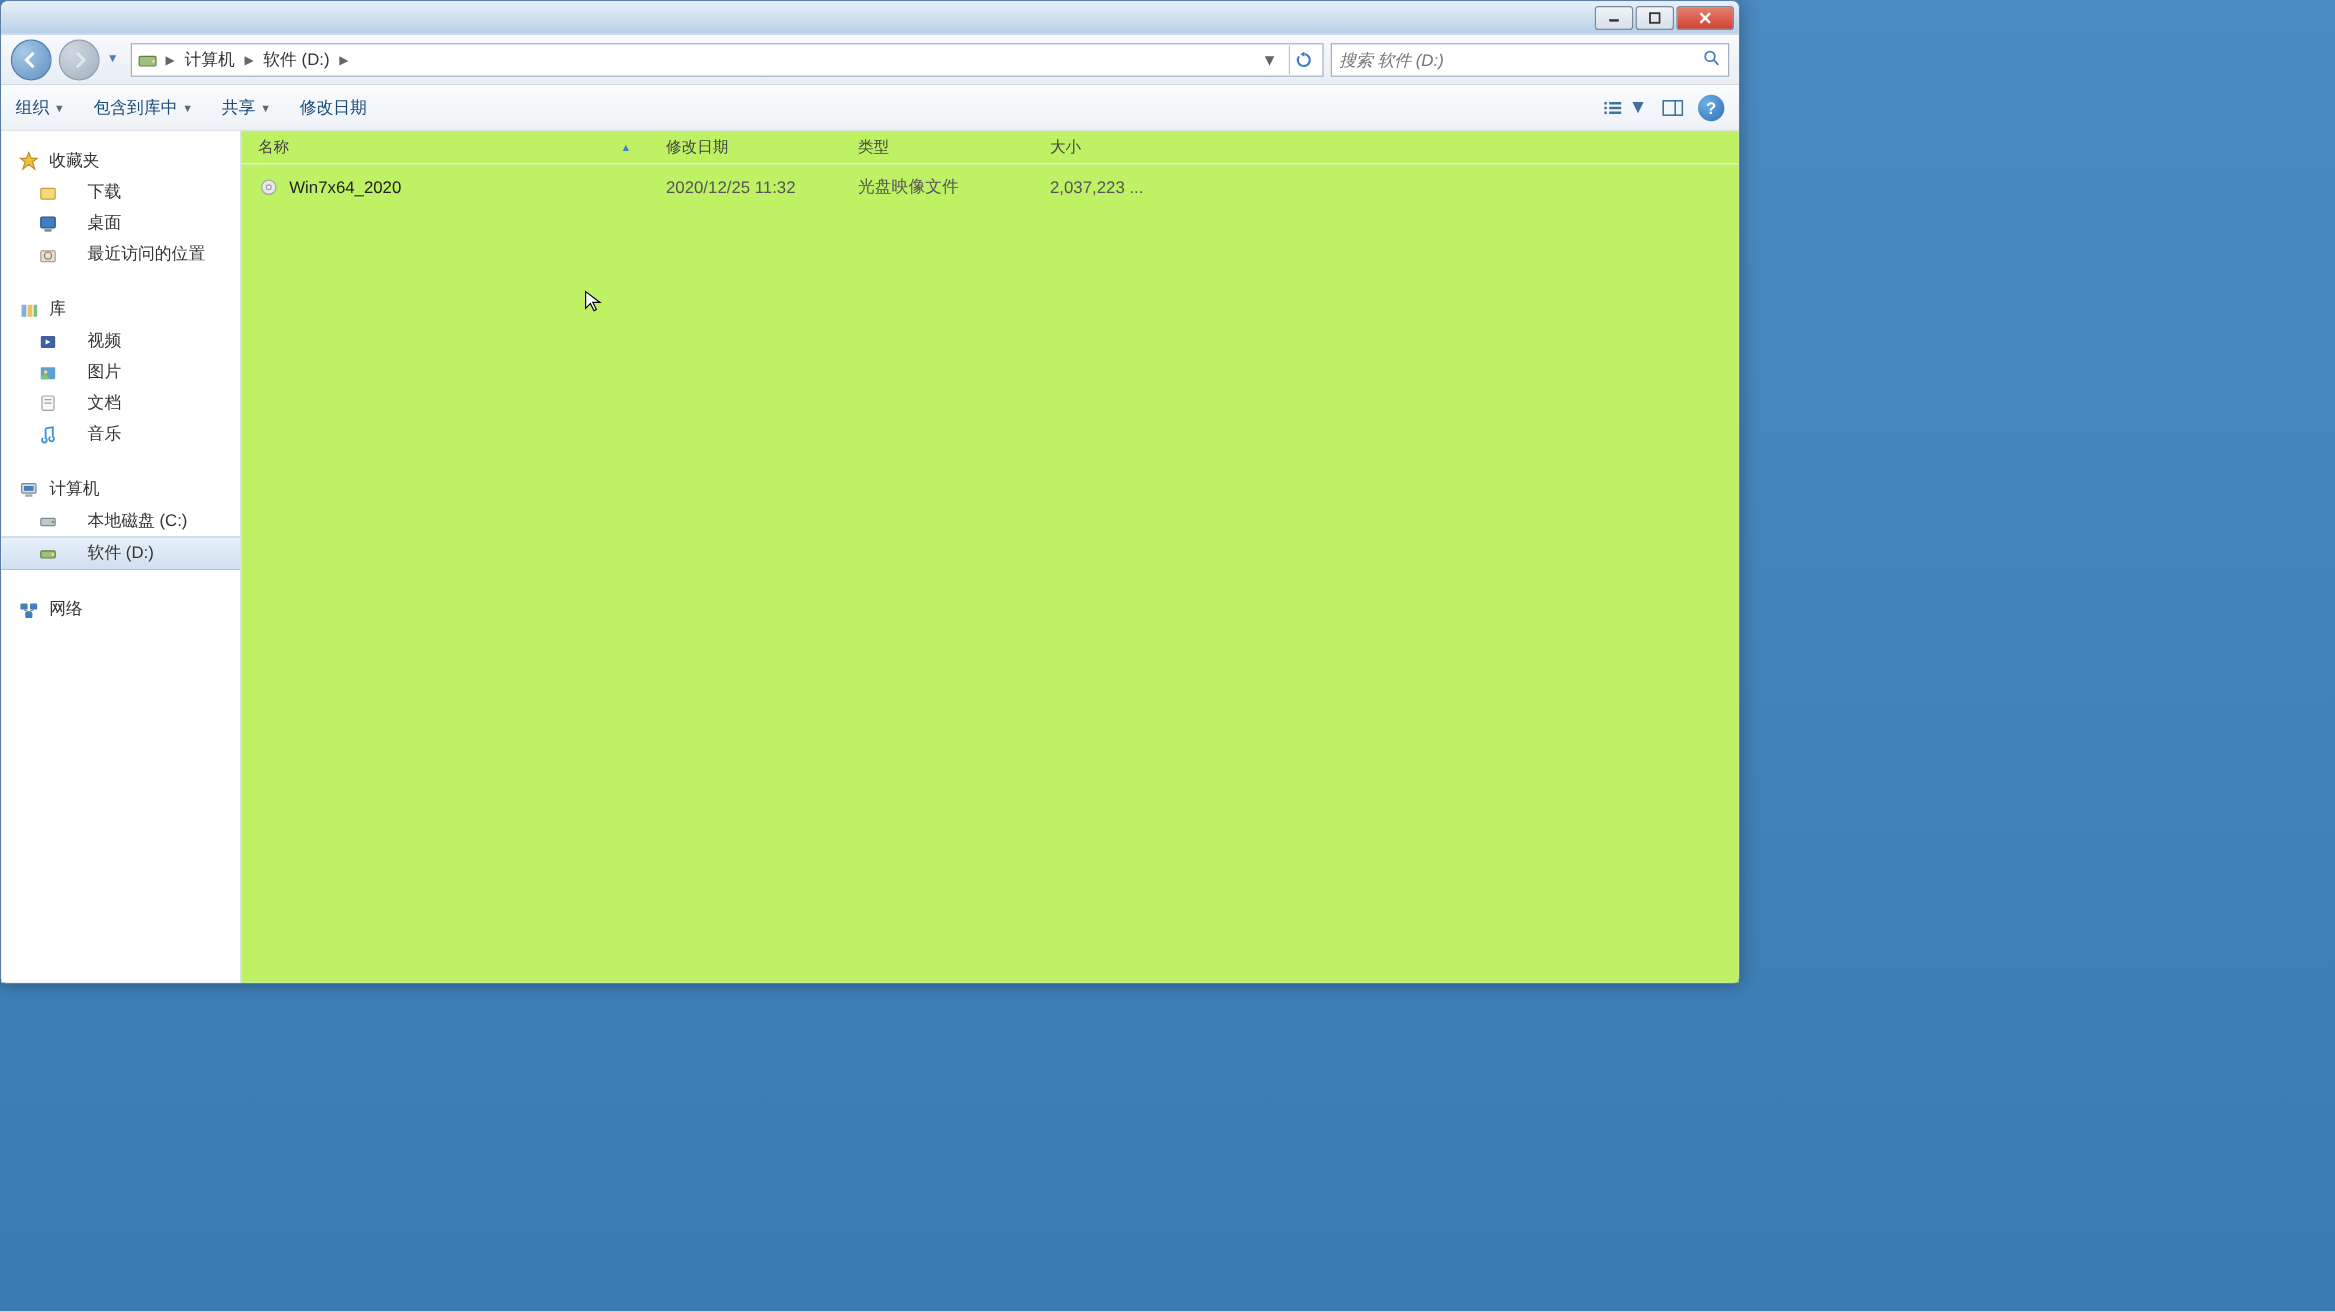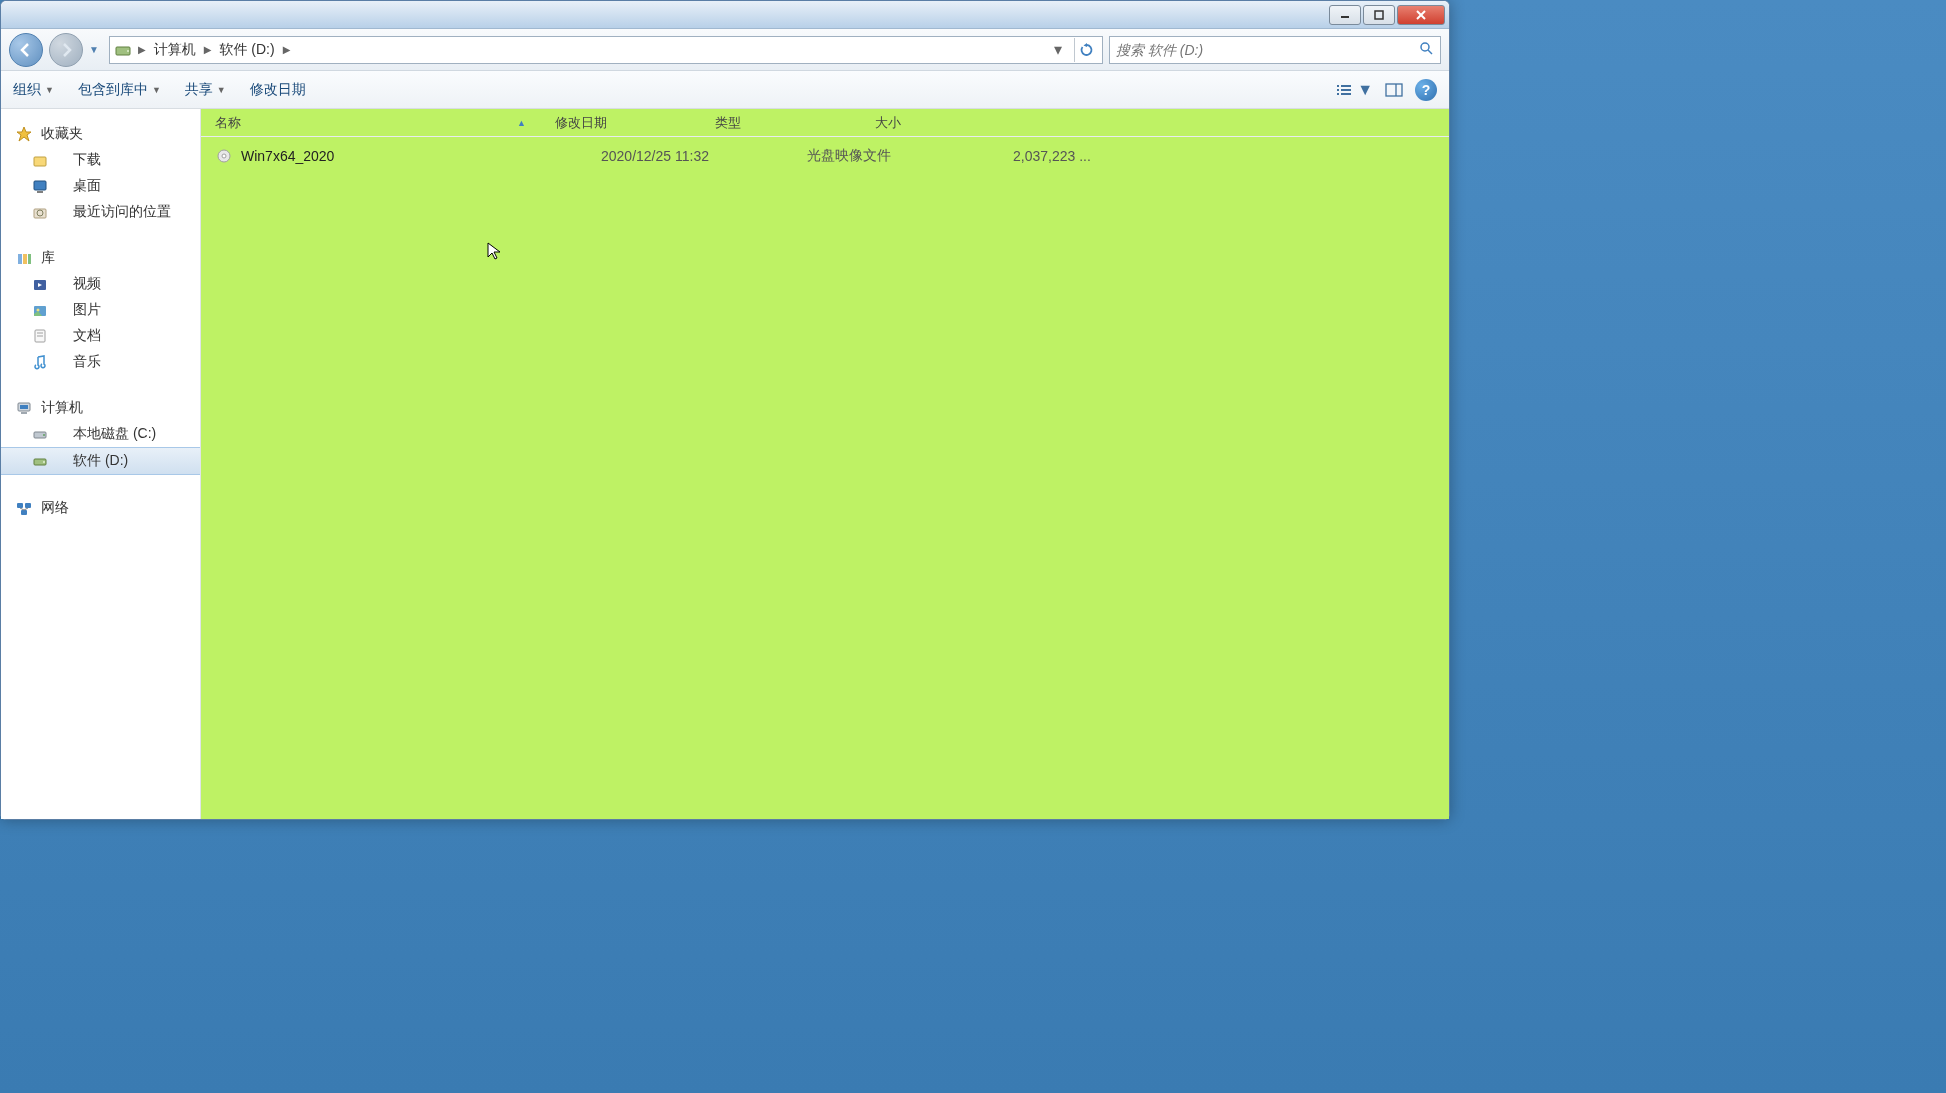--- a/index.html
+++ b/index.html
@@ -166,21 +166,20 @@
 .col-size { width: 120px; }
 .sort-indicator { color: #4080c0; font-size: 9px; margin-left: auto; }
 
 .file-list { flex: 1; padding: 4px 0; }
 .file-row {
   height: 30px;
   display: flex;
   align-items: center;
   font-size: 14px;
   cursor: pointer;
-  gap: 46px;
 }
 .cell { padding: 0 14px; color: #555; }
 .cell-name { width: 340px; display: flex; align-items: center; gap: 8px; color: #222; }
 .cell-date { width: 160px; }
 .cell-type { width: 160px; }
 .cell-size { width: 120px; }
 .file-icon { width: 18px; height: 18px; display: flex; align-items: center; justify-content: center; }
 
 .status-bar {
   height: 60px;

